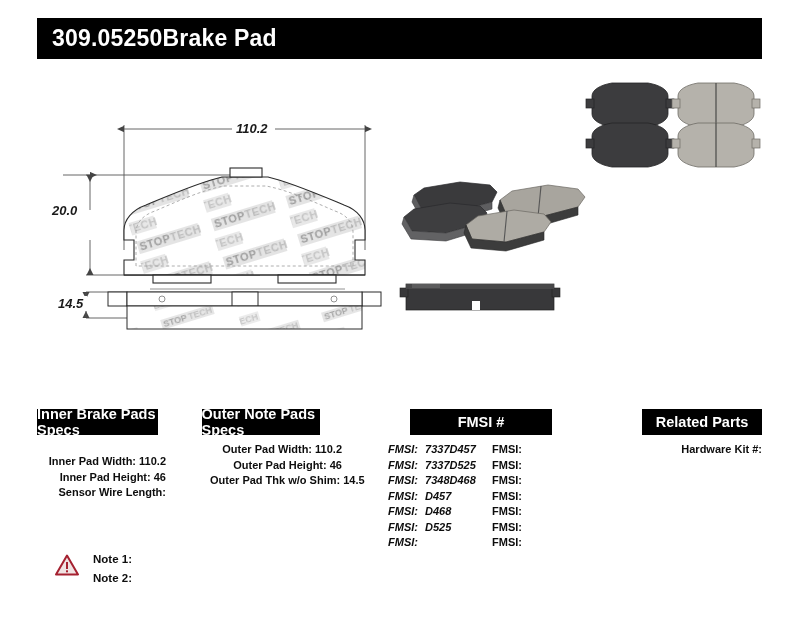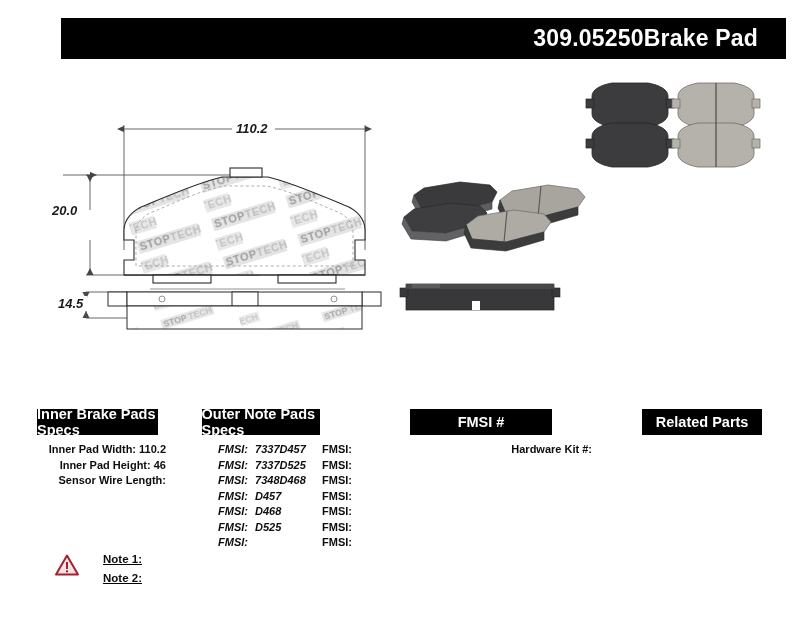--- a/index.html
+++ b/index.html
@@ -16,23 +16,22 @@
   }
 
   
   #header-bar {
     position: absolute;
     left: 37px; top: 18px;
     width: 725px; height: 41px;
     background: #000;
     display: flex;
     align-items: center;
-    justify-content: flex-end;
-    padding: 0 28px;
-    margin-left: 24px;
+    justify-content: flex-start;
+    padding: 0 15px;
   }
   #header-bar .h-text {
     color: #fff;
     font-size: 23px;
     font-weight: bold;
     letter-spacing: 0.2px;
     white-space: nowrap;
   }
 
   
@@ -103,21 +102,21 @@
   }
 
   
   #notes {
     position: absolute;
     left: 55px; top: 550px;
     display: flex;
     align-items: flex-start;
   }
   #warning-icon { width: 24px; height: 22px; margin-top: 4px; }
-  #note-texts { margin-left: 24px; text-decoration: underline; }
+  #note-texts { margin-left: 14px; }
   .note-line {
     font-size: 11.5px;
     font-weight: bold;
     color: #0d0d0d;
     line-height: 19px;
     white-space: nowrap;
   }
 </style>
 </head>
 <body>
@@ -302,35 +301,53 @@
       <div class="th" style="width:173px;">Inner Brake Pads Specs</div>
       <div class="th" style="width:170px;">Outer Note Pads Specs</div>
       <div class="th-gap"></div>
       <div class="th" style="width:204px;">FMSI #</div>
       <div class="th-gap"></div>
       <div class="th" style="width:172px;">Related Parts</div>
     </div>
 
     <div id="table-body">
 
-      <div class="col" style="width:173px;">
+      <div class="col" style="width:173px;margin-top:12px;">
         <div class="spec-line">
           <span>Inner Pad Width: </span>
           <span class="val">110.2</span>
         </div>
         <div class="spec-line">
           <span>Inner Pad Height: </span>
           <span class="val">46</span>
         </div>
         <div class="spec-line">
           <span>Sensor Wire Length:</span>
           <span class="val"></span>
         </div>
       </div>
 
+      <div class="col" style="width:170px;">
+        <div class="spec-line" style="padding-right:38px;">
+          <span>Outer Pad Width: </span>
+          <span class="val">110.2</span>
+        </div>
+        <div class="spec-line" style="padding-right:38px;">
+          <span>Outer Pad Height: </span>
+          <span class="val">46</span>
+        </div>
+        <div class="spec-line" style="padding-right:38px;">
+          <span>Outer Pad Thk w/o Shim: </span>
+          <span class="val">14.5</span>
+        </div>
+        <div class="spec-line" style="padding-right:38px;">
+          <span></span>
+          <span class="val"></span>
+        </div>
+      </div>
 
       <div style="width:3px;"></div>
 
       <div class="col fmsi-col" style="width:204px;">
         <div class="fmsi-sub" style="width:104px;font-style:italic;">
           <div class="fmsi-line">
             <span class="lbl">FMSI: </span>
             <span>7337D457</span>
           </div>
           <div class="fmsi-line">

